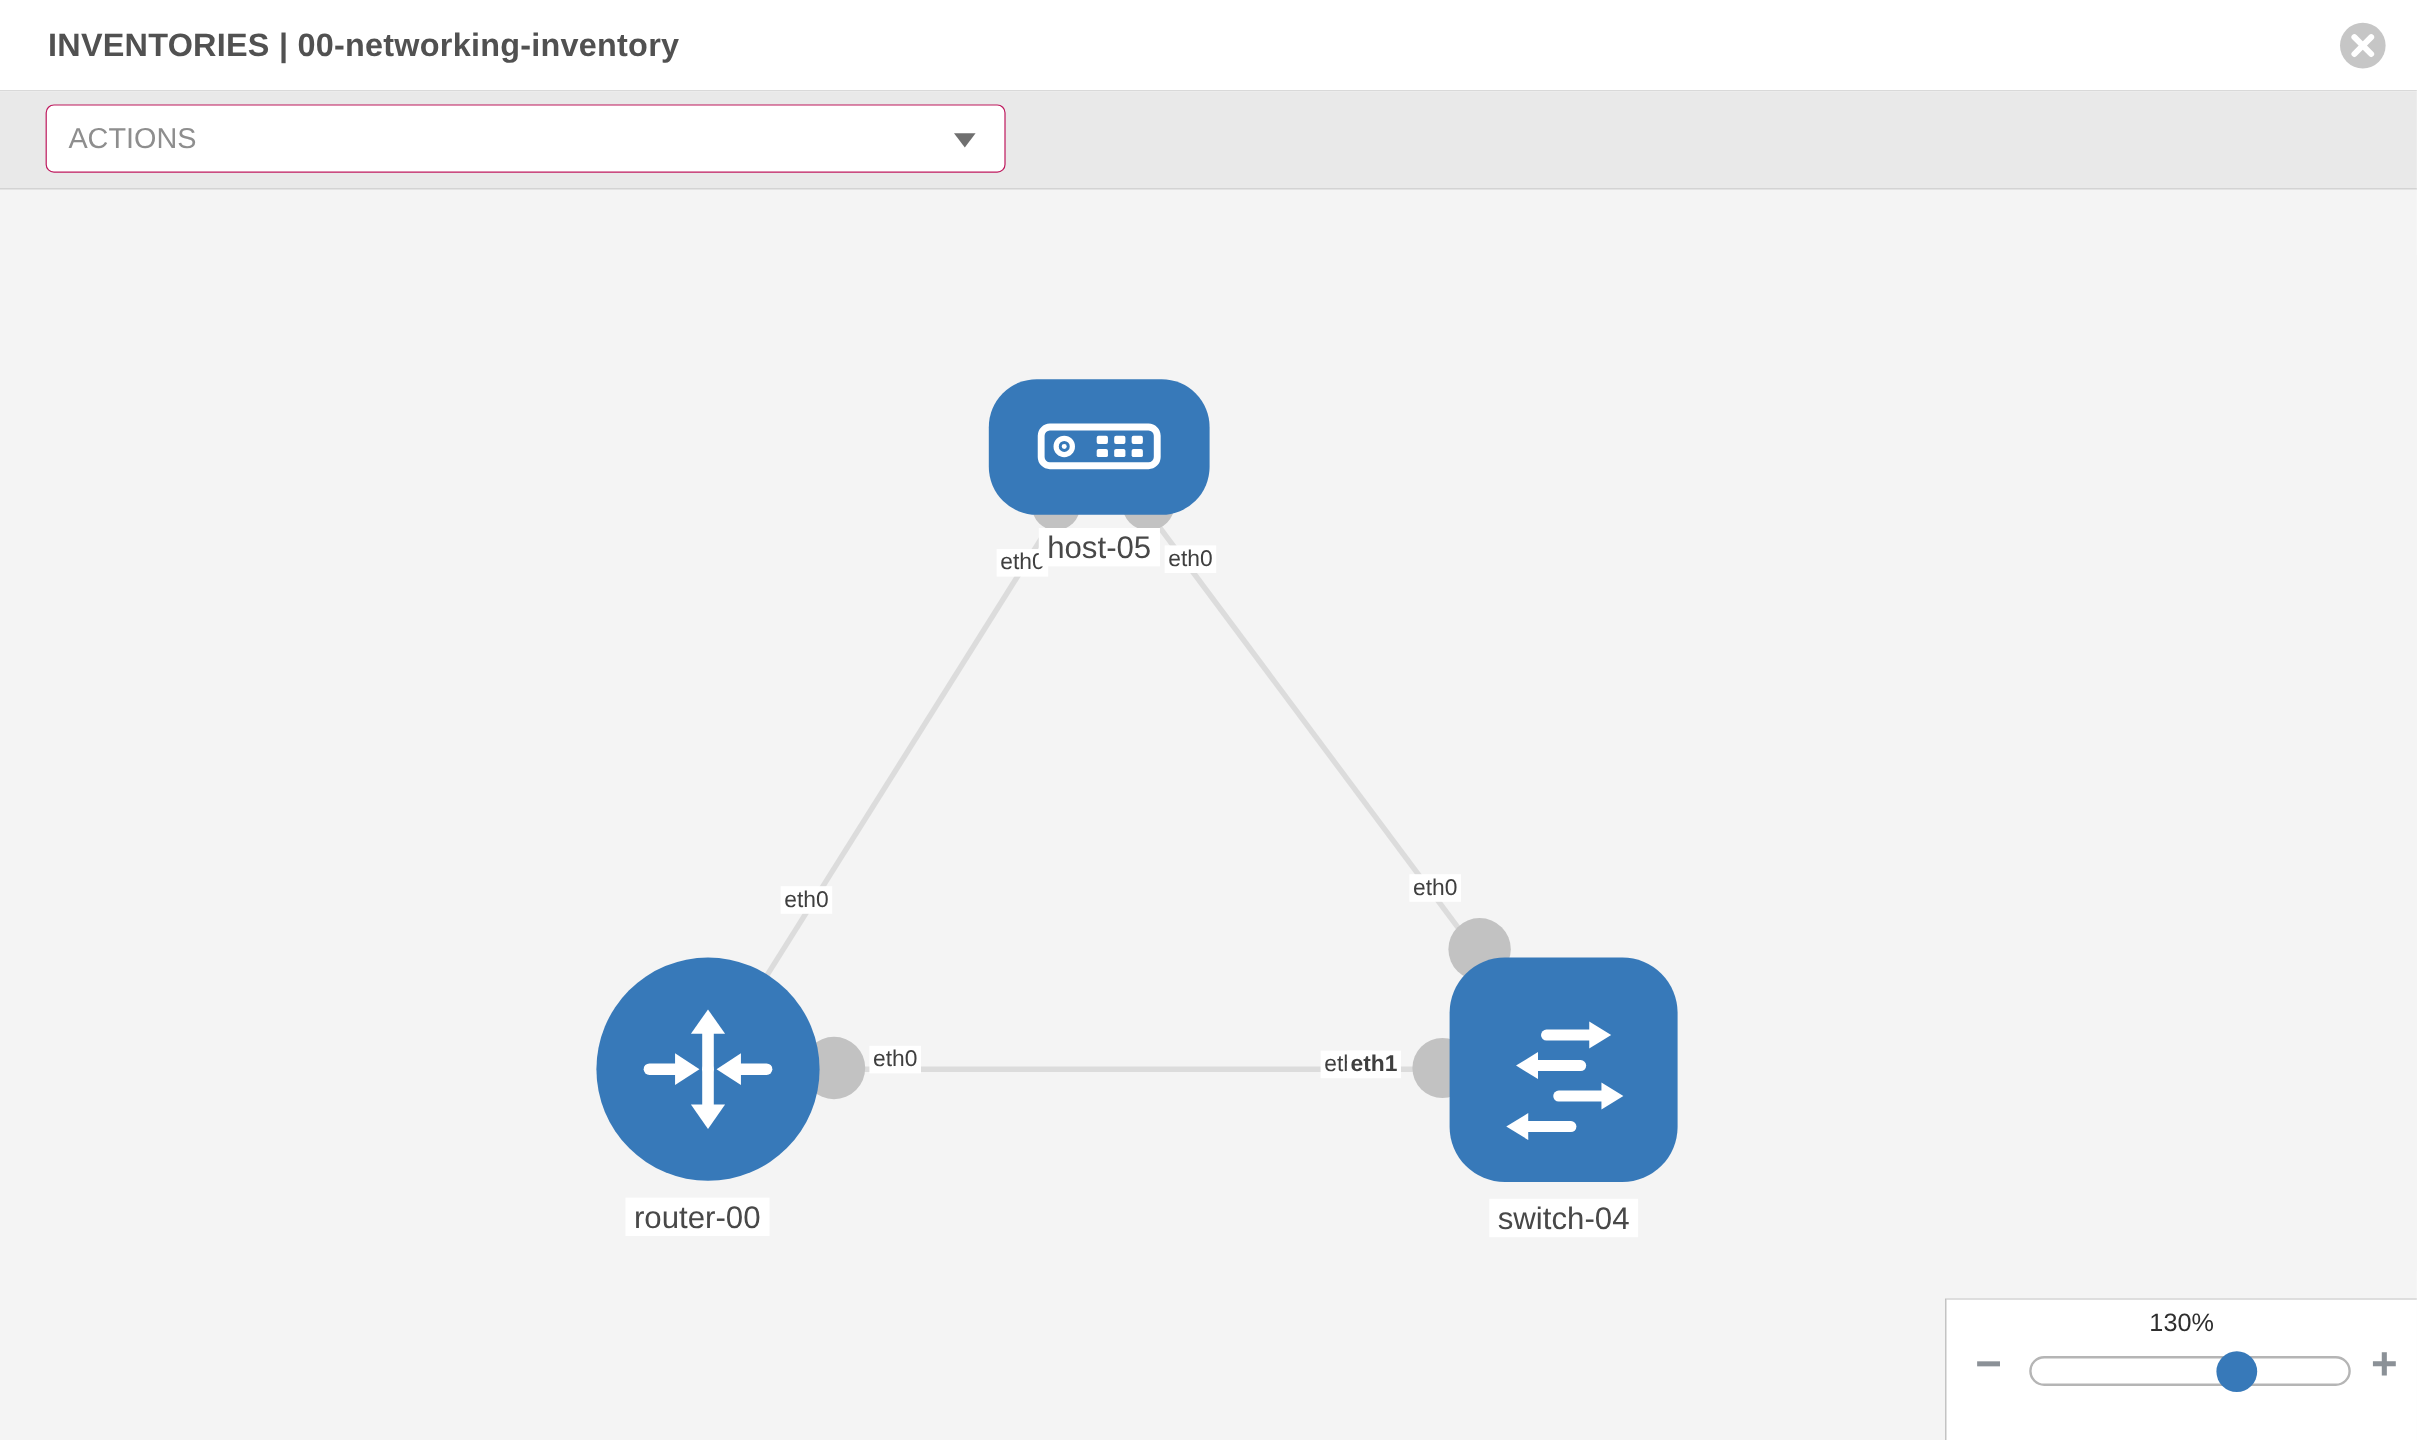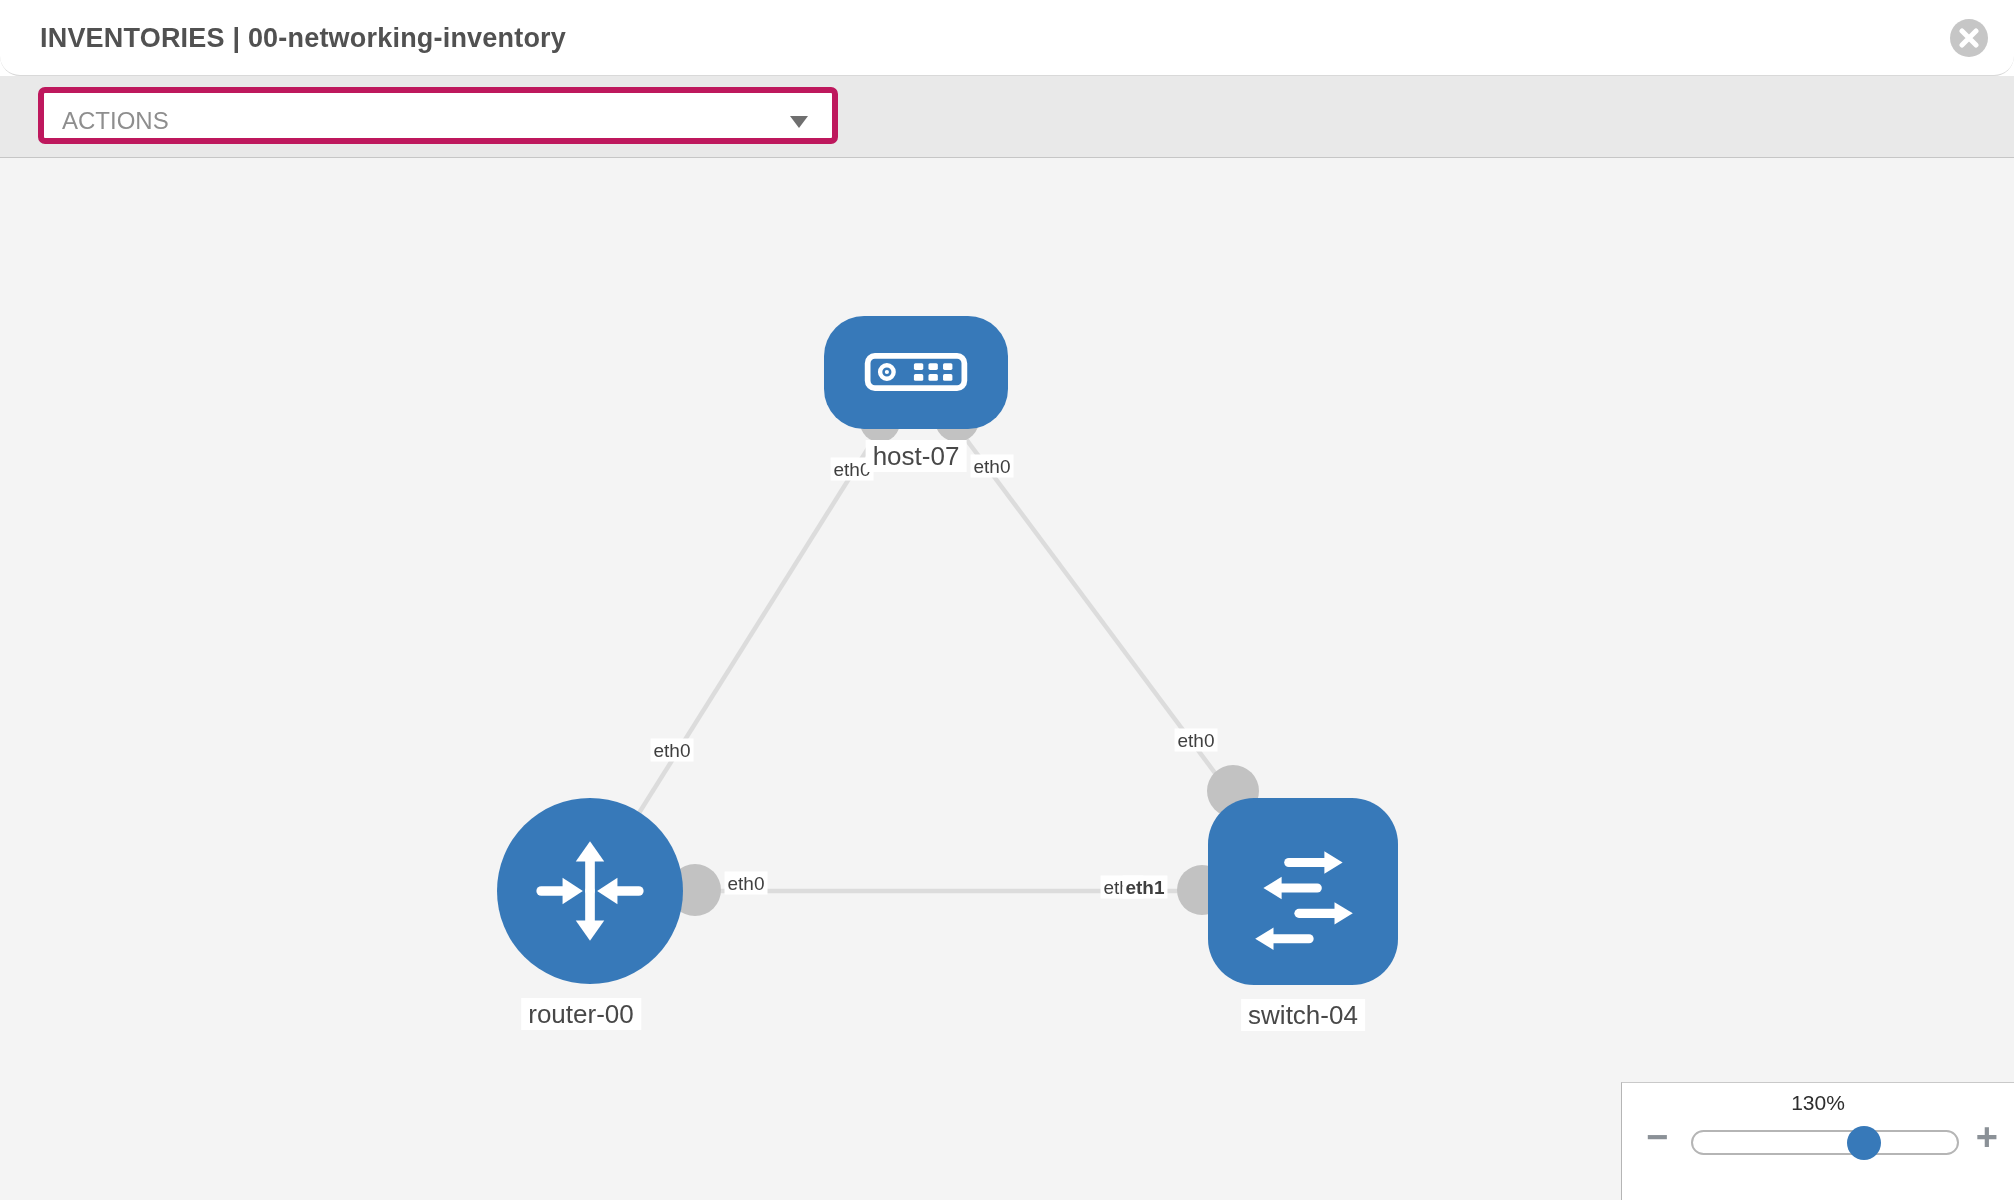--- a/index.html
+++ b/index.html
@@ -1,27 +1,27 @@
 <!DOCTYPE html>
 <html style="--blue: #3779b9;"><head>
 <meta charset="utf-8">
 <style>
   html,body{margin:0;padding:0;background:#fff;}
   body{width:2014px;height:1200px;overflow:hidden;font-family:"Liberation Sans",sans-serif;position:relative;}
   .app{position:absolute;top:0;left:0;width:2014px;height:1200px;}
 
   
-  .header{position:absolute;top:0;left:0;width:100%;height:76px;background:#ffffff;border-bottom:1px solid #d9d9d9;box-sizing:border-box;border-radius:20px;}
+  .header{position:absolute;top:0;left:0;width:100%;height:76px;background:#ffffff;border-bottom:1px solid #d9d9d9;box-sizing:border-box;}
   .title{position:absolute;left:40px;top:0;line-height:76px;font-size:27px;font-weight:700;color:#515151;letter-spacing:.2px;}
   .close-btn{position:absolute;right:26px;top:19px;width:38px;height:38px;border-radius:50%;background:#c6c6c6;cursor:pointer;}
   .close-btn svg{position:absolute;left:9px;top:9px;}
 
   
   .toolbar{position:absolute;top:76px;left:0;width:100%;height:82px;background:#e9e9e9;border-bottom:1px solid #c6c6c6;box-sizing:border-box;}
-  .select{position:absolute;top:11px;height:57px;background:#fff;border:6px solid #be185d;border-radius:7px;box-sizing:border-box;font-size:24px;color:#8e8e8e;line-height:55px;padding-left:18px;cursor:pointer;}
+  .select{position:absolute;top:11px;height:57px;background:#fff;border:1px solid #be185d;border-radius:7px;box-sizing:border-box;font-size:24px;color:#8e8e8e;line-height:55px;padding-left:18px;cursor:pointer;}
   .select .caret{position:absolute;right:24px;top:23px;width:0;height:0;border-left:9px solid transparent;border-right:9px solid transparent;border-top:12px solid #6f6f6f;}
   .sel-actions{left:38px;width:800px;}
   .sel-search{left:1183px;width:797px;}
   .tool-icon{position:absolute;top:95px;width:42px;height:42px;cursor:pointer;}
   .icon-wrench{left:1048px;}
   .icon-key{left:1112px;}
 
   
   .canvas{position:absolute;top:158px;left:0;width:2014px;height:1042px;background:#f4f4f4;}
   .canvas svg.edges{position:absolute;top:0;left:0;pointer-events:none;}
@@ -134,18 +134,18 @@
           </g>
         </svg>
       </div>
       <div class="if-label" style="left: 852px; top: 311px;">eth0</div>
       <div class="if-label" style="left: 992px; top: 308px;">eth0</div>
       <div class="if-label" style="left: 672px; top: 592px;">eth0</div>
       <div class="if-label" style="left: 746px; top: 725px;">eth0</div>
       <div class="if-label" style="left: 1196px; top: 582px;">eth0</div>
       <div class="if-label" style="left: 1122px; top: 729px;">eth0</div>
       <div class="if-label" style="left: 1145px; top: 729px; font-weight: bold;">eth1</div>
-      <div class="node-label" style="left: 916px; top: 298px;">host-07</div>
+      <div class="node-label" style="left: 916px; top: 298px;">host-05</div>
       <div class="node-label" style="left: 581px; top: 856px;">router-00</div>
       <div class="node-label" style="left: 1303px; top: 857px;">switch-04</div>
     </div>
 
 </div>
 
 </body></html>

